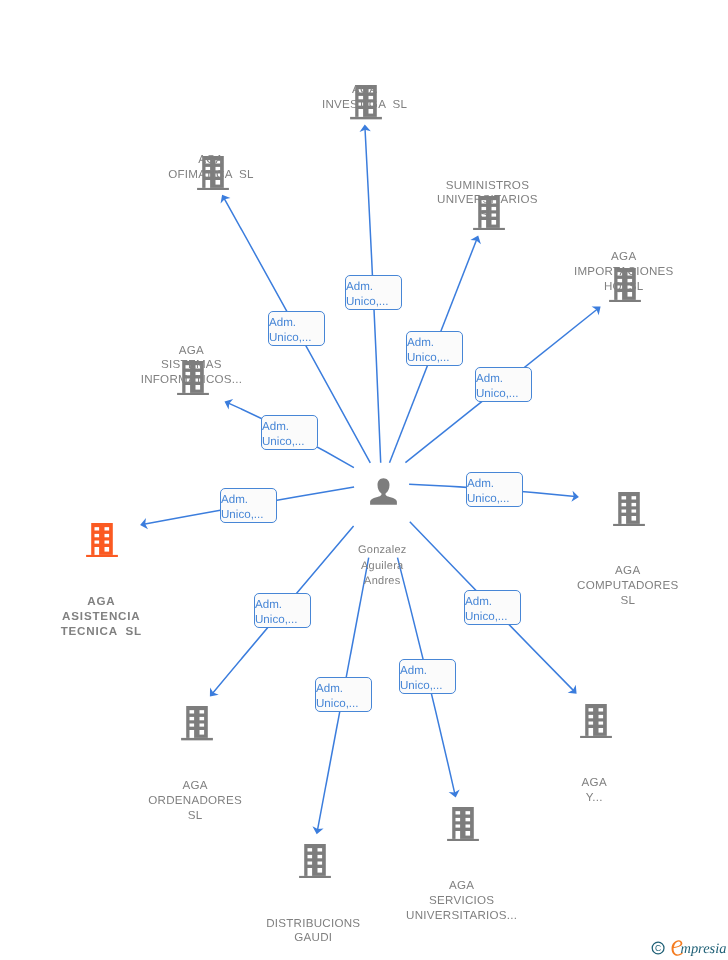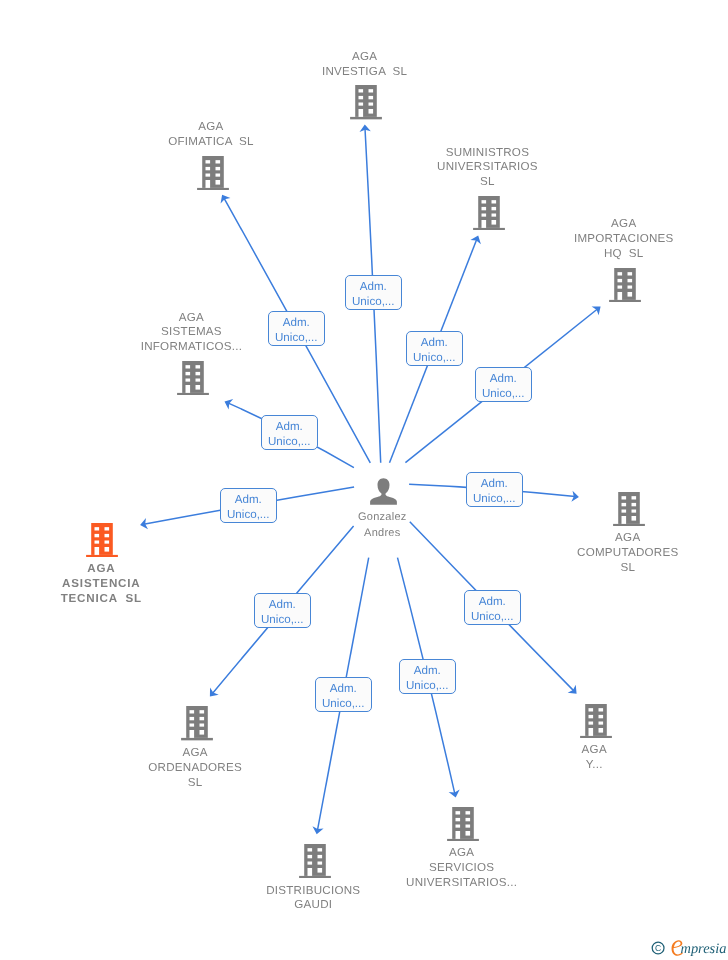--- a/index.html
+++ b/index.html
@@ -3,25 +3,25 @@
 <meta charset="utf-8">
 <title>Mapa de relaciones</title>
 <style>
   html,body{margin:0;padding:0;background:#ffffff;}
   body{width:728px;height:960px;font-family:"Liberation Sans",sans-serif;overflow:hidden;
        -webkit-font-smoothing:antialiased;text-rendering:geometricPrecision;}
   #stage{position:relative;width:728px;height:960px;background:#ffffff;will-change:transform;}
   #edges{position:absolute;left:0;top:0;width:728px;height:960px;}
   .node{position:absolute;text-align:center;white-space:pre;}
   .node .ico{display:block;margin:0 auto;}
-  .node .lbl{font-size:11.6px;color:#808080;line-height:14.9px;letter-spacing:0.26px;padding-left:0.26px;}
+  .node .lbl{font-size:11.6px;color:#808080;line-height:14.9px;letter-spacing:0.26px;padding-left:0.26px;margin-top:33px;}
   #person-node .lbl{font-size:11px;line-height:15.2px;}
   .node.hl .lbl{color:#808080;font-weight:bold;letter-spacing:0.82px;padding-left:0.82px;}
   .elabel{position:absolute;border:1.7px solid #4786d6;border-radius:5px;background:#fbfbfb;
-     color:#4786d6;font-size:11.6px;line-height:15.1px;text-align:center;box-sizing:border-box;
+     color:#4786d6;font-size:11.6px;line-height:15.1px;text-align:left;box-sizing:border-box;
      padding-top:2.6px;}
   .elabel div{width:100%;}
   #brand{position:absolute;left:645px;top:930px;}
 </style>
 </head>
 <body>
 
 <div id="stage">
   <svg id="edges" viewBox="0 0 728 960" width="728" height="960">
       <g>
@@ -196,21 +196,21 @@
         <rect x="18.5" y="4.15" width="4.6" height="3.35" fill="#fff"></rect>
         <rect x="8.5" y="10.9" width="4.6" height="3.4" fill="#fff"></rect>
         <rect x="18.5" y="10.9" width="4.6" height="3.4" fill="#fff"></rect>
         <rect x="8.5" y="17.5" width="4.6" height="3.15" fill="#fff"></rect>
         <rect x="18.5" y="17.5" width="4.6" height="3.15" fill="#fff"></rect>
         <rect x="8.5" y="24" width="4.6" height="7.9" fill="#fff"></rect>
         <rect x="18.5" y="24" width="4.6" height="4.6" fill="#fff"></rect>
       </svg><div class="lbl" style="position: absolute; left: -1.8px; width: 230px; top: 743.25px;"><div>AGA</div><div>Y...</div></div></div>
     <div class="node" id="person-node" style="width: 200px; left: 282px; top: 0px;"><svg class="ico" width="27" height="27" viewBox="0 0 27 27" style="position: absolute; left: 87.7px; top: 477.7px;">
         <path fill="#7d7d7d" d="M13.45 0.15 C17.1 0.15 19.5 2.9 19.5 6.9 C19.5 10.6 17.9 13.8 15.7 15.3 C15.4 16.0 15.45 16.6 15.7 17.0 C16.2 17.9 17.7 18.5 19.6 19.0 C22.2 19.7 24.3 20.5 25.6 21.4 C26.5 22.1 26.9 22.9 26.9 23.9 L26.9 26.85 L0.1 26.85 L0.1 23.9 C0.1 22.9 0.5 22.1 1.4 21.4 C2.7 20.5 4.8 19.7 7.4 19.0 C9.3 18.5 10.8 17.9 11.3 17.0 C11.55 16.6 11.6 16.0 11.3 15.3 C9.1 13.8 7.5 10.6 7.5 6.9 C7.5 2.9 9.8 0.15 13.45 0.15 Z"></path>
-      </svg><div class="lbl" style="position: absolute; left: 0px; width: 200px; top: 510.3px;"><div>Gonzalez</div><div>Andres</div></div></div>
+      </svg><div class="lbl" style="position: absolute; left: 0px; width: 200px; top: 510.3px;"><div>Gonzalez</div><div>Aguilera</div><div>Andres</div></div></div>
     <div class="elabel" style="left: 345px; top: 275px; width: 56.5px; height: 34.5px;">
       <div>Adm.</div>
       <div>Unico,...</div>
     </div>
     <div class="elabel" style="left: 268px; top: 311px; width: 56.5px; height: 34.5px;">
       <div>Adm.</div>
       <div>Unico,...</div>
     </div>
     <div class="elabel" style="left: 406px; top: 331px; width: 56.5px; height: 34.5px;">
       <div>Adm.</div>

